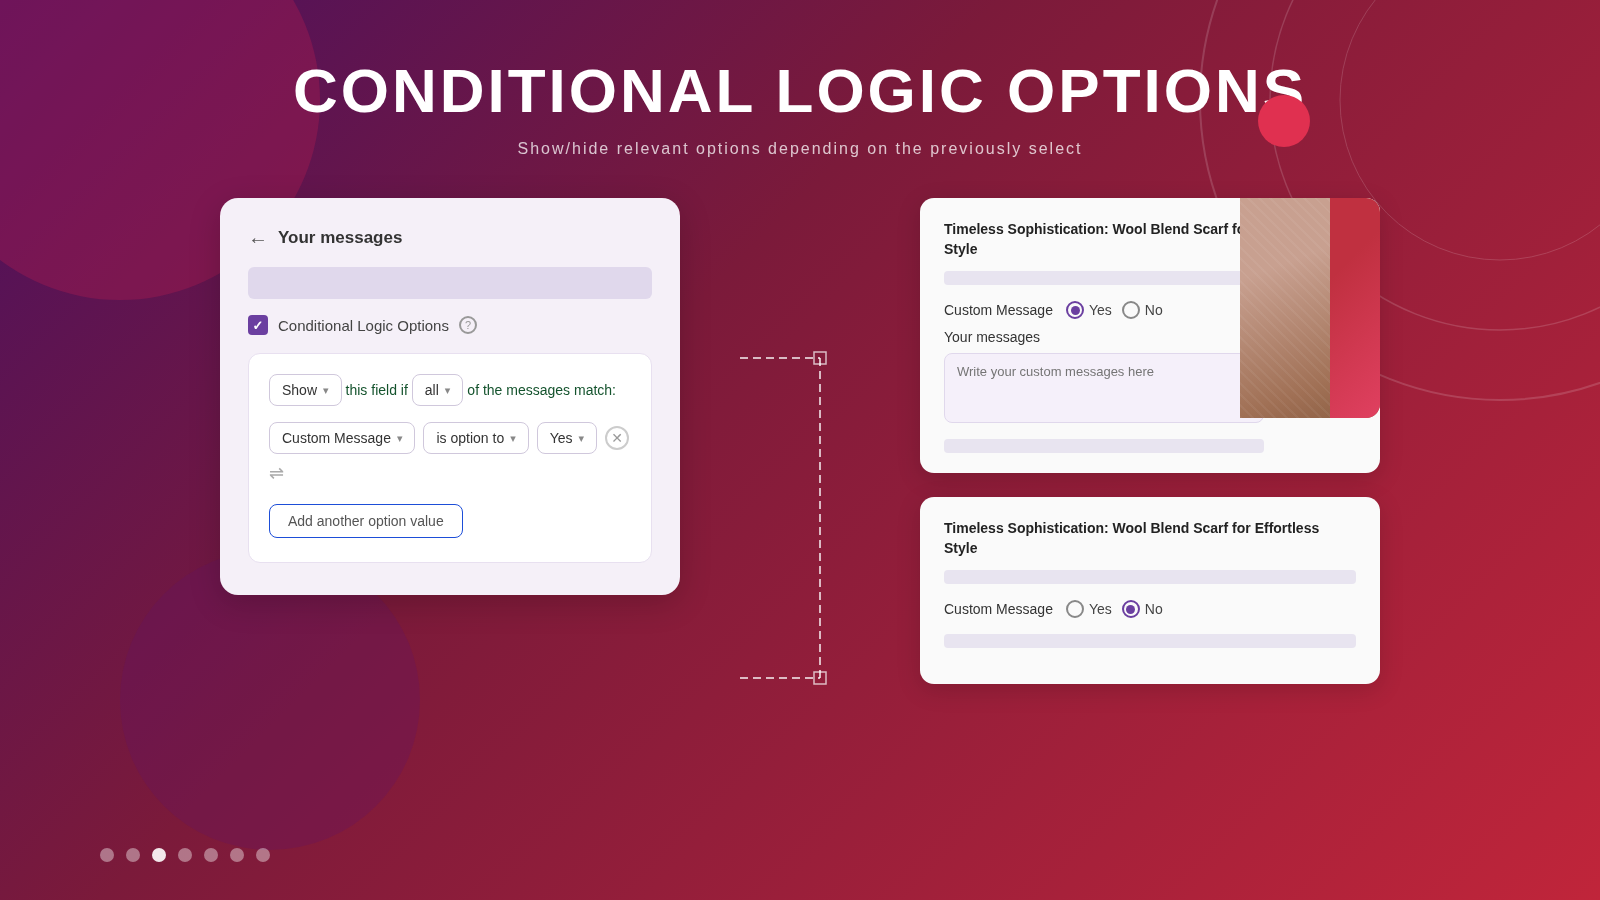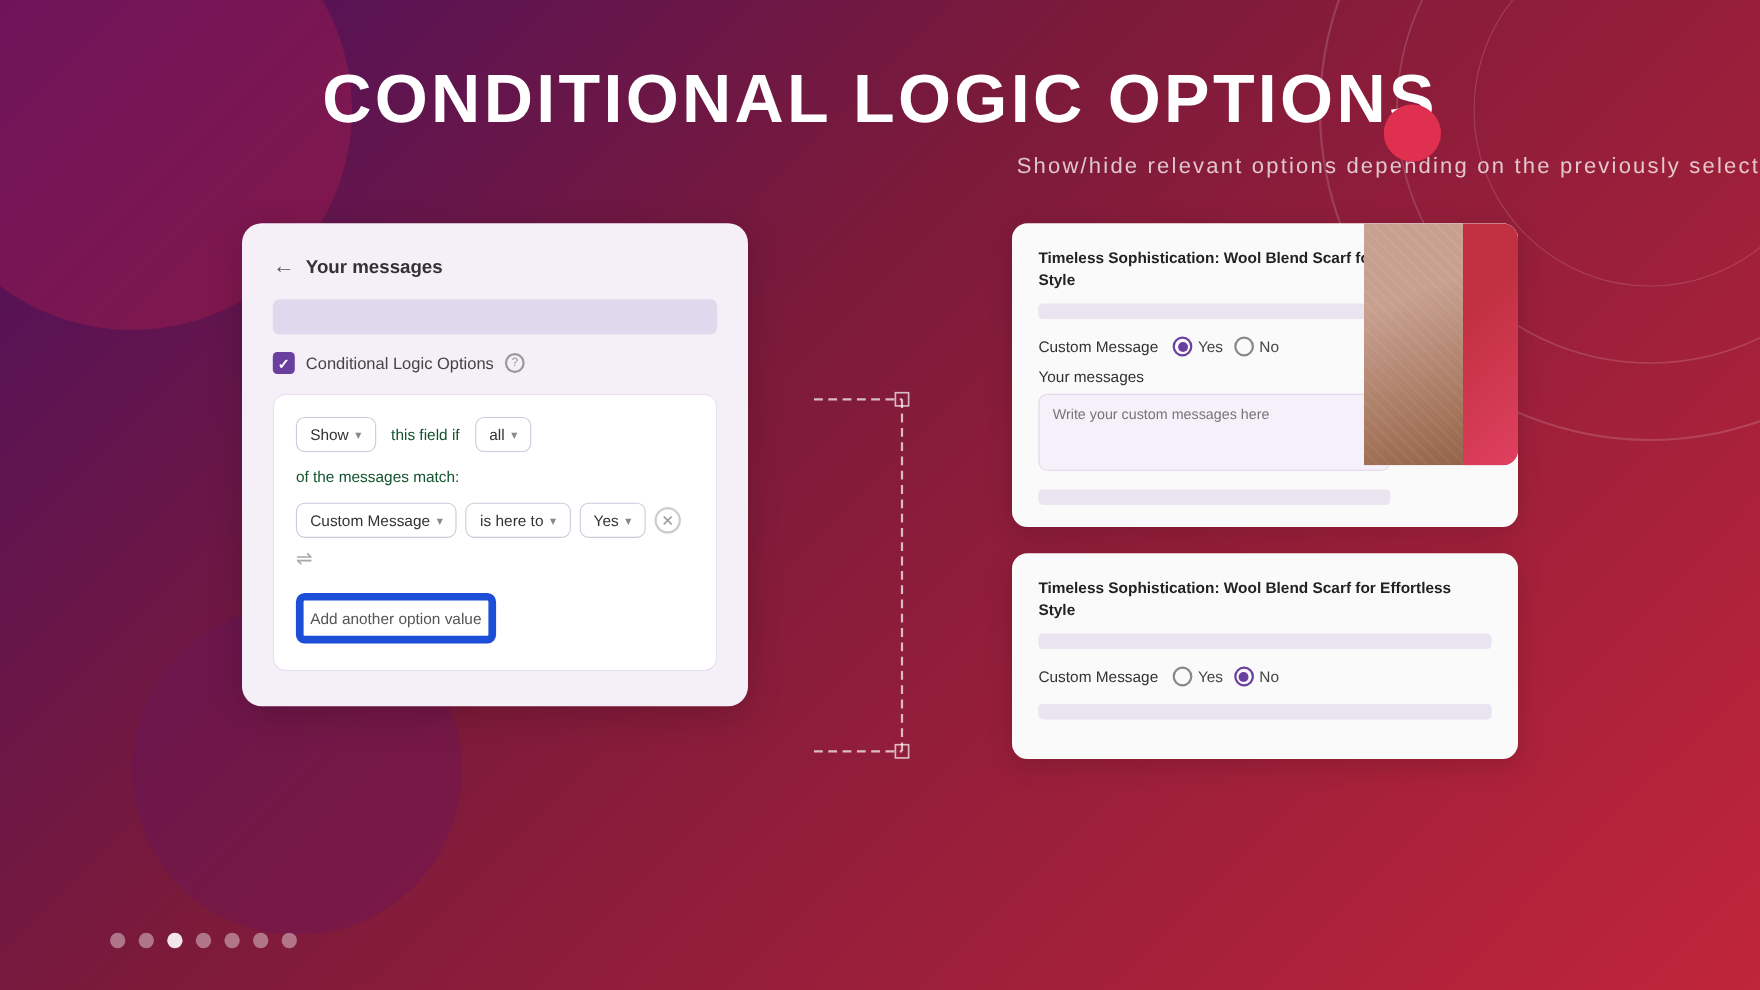--- a/index.html
+++ b/index.html
@@ -56,23 +56,22 @@
     .header h1 {
       font-size: 62px;
       font-weight: 900;
       color: #fff;
       letter-spacing: 3px;
       text-transform: uppercase;
     }
     .header p {
       margin-top: 14px;
       color: rgba(255,255,255,0.75);
-      font-size: 20px;
+      font-size: 16px;
       letter-spacing: 2px;
-      text-align: right;
     }
 
     
     .top-right-circle {
       position: absolute;
       top: 95px;
       right: 290px;
       width: 52px;
       height: 52px;
       border-radius: 50%;
@@ -168,21 +167,21 @@
     
     .logic-card {
       background: #fff;
       border-radius: 12px;
       padding: 20px 20px 24px;
       border: 1px solid #e8e0f0;
     }
     .logic-row-1 {
       display: flex;
       align-items: center;
-      gap: 14px;
+      gap: 4px;
       margin-bottom: 16px;
       flex-wrap: wrap;
     }
     .logic-row-2 {
       display: flex;
       align-items: center;
       gap: 8px;
       margin-bottom: 20px;
       flex-wrap: wrap;
     }
@@ -221,23 +220,23 @@
       color: #999;
       font-size: 14px;
     }
     .connector-icon {
       font-size: 18px;
       color: #aaa;
     }
 
     .add-option-btn {
       background: #fff;
-      border: 7px solid #1d4ed8;
+      border: 1px solid #1d4ed8;
       border-radius: 8px;
-      padding: 8px 6px;
+      padding: 8px 18px;
       font-size: 14px;
       color: #555;
       cursor: pointer;
     }
 
     
     .right-panels {
       display: flex;
       flex-direction: column;
       gap: 24px;
@@ -467,21 +466,21 @@
         <span class="logic-text">of the messages match:</span>
       </div>
 
       
       <div class="logic-row-2">
         <button class="select-btn">
           <span>Custom Message</span>
           <span class="chevron">▾</span>
         </button>
         <button class="select-btn">
-          <span>is here to</span>
+          <span>is option to</span>
           <span class="chevron">▾</span>
         </button>
         <button class="select-btn">
           <span>Yes</span>
           <span class="chevron">▾</span>
         </button>
         <div class="delete-btn">✕</div>
         <span class="connector-icon">⇌</span>
       </div>
 

